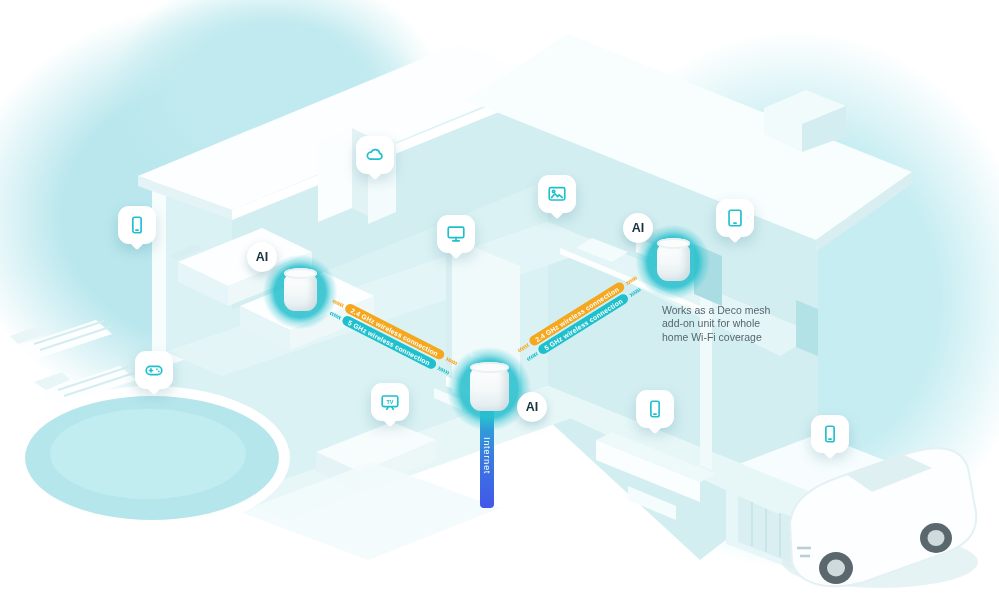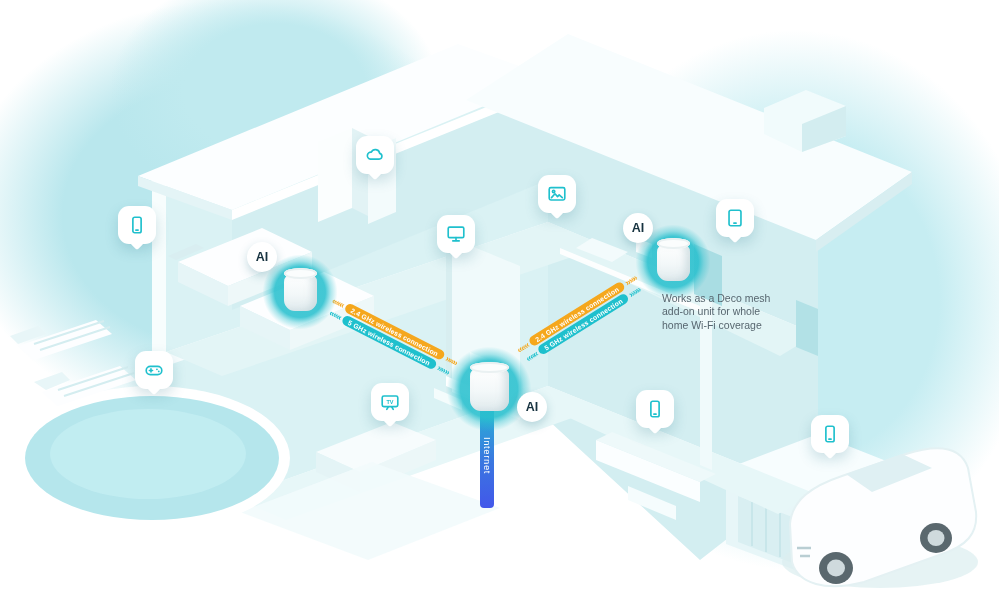--- a/index.html
+++ b/index.html
@@ -55,21 +55,21 @@
 
   
   #internet{position:absolute;left:480px;top:404px;width:14px;height:104px;border-radius:4px;z-index:4;
     background:linear-gradient(180deg,#29b7d5 0%,#3a77e0 55%,#4257ea 100%);
     display:flex;align-items:center;justify-content:center;}
   #internet span{writing-mode:vertical-rl;color:#ffffff;font-size:9.5px;letter-spacing:.6px;}
 
   
   .caption{position:absolute;color:#57666f;font-size:10.5px;line-height:1.28;z-index:8;font-weight:500;}
   #cap-router{left:507px;top:421px;width:96px;}
-  #cap-addon{left:662px;top:292px;width:122px;}
+  #cap-addon{left:662px;top:304px;width:122px;}
 </style>
 </head>
 <body>
 
 <div id="stage">
 
   <div class="blob" id="blob-left"></div>
   <div class="blob" id="blob-top"></div>
   <div class="blob" id="blob-right"></div>
 

